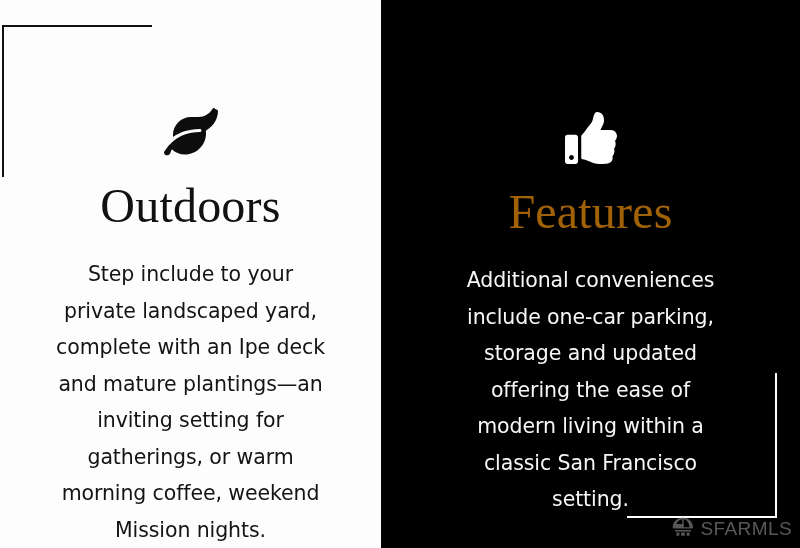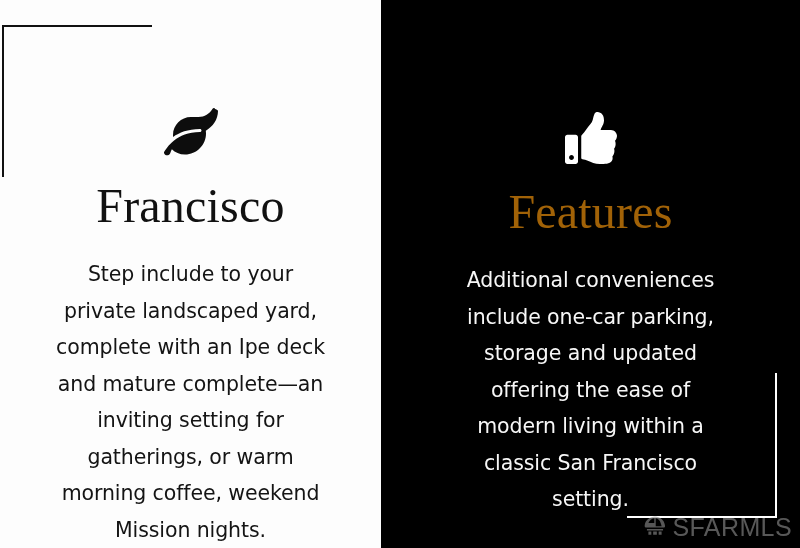--- a/index.html
+++ b/index.html
@@ -92,21 +92,21 @@
     position:absolute;
     right:8px; bottom:6px;
     display:flex;
     align-items:center;
     gap:6px;
     opacity:0.62;
   }
   .watermark .wm-mark { display:block; }
   .watermark .wm-text {
     font-family:"Liberation Sans", sans-serif;
-    font-size:25px;
+    font-size:19px;
     font-weight:400;
     letter-spacing:0.4px;
     color:#8f8f8f;
   }
 </style>
 </head>
 <body>
 
 <div class="board">
 
@@ -118,27 +118,27 @@
     </div>
 
     <div class="panel-inner">
 
       <div class="icon-wrap">
         <svg width="54" height="50" viewBox="0 0 576 512" aria-hidden="true">
           <path fill="#0d0d0d" d="M546.2 9.7c-5.6-12.5-21.6-13-28.3-1.2C486.9 62.4 431.4 96 368 96h-80C182 96 96 182 96 288c0 7 .8 13.7 1.5 20.5C161.3 262.8 253.4 224 384 224c8.8 0 16 7.2 16 16s-7.2 16-16 16C132.6 256 26.3 427.7 2.5 467.8c-2.3 3.8-3.3 8-2.2 12.2 4.6 17.9 22.8 28.8 40.7 24.2 12.6-3.2 22.3-12.5 26.3-24.8 4.5-13.8 10.2-27.1 16.8-39.8C118.6 474.1 165.7 496 224 496c123.7 0 224-100.3 224-224 0-10.2-.8-20.1-2.1-29.9C520.8 198.6 576 122.6 576 32c0-7.8-10.3-14.7-29.8-22.3z"></path>
         </svg>
       </div>
 
-      <h2 class="card-title">Francisco</h2>
+      <h2 class="card-title">Outdoors</h2>
 
       <div class="card-body">
         <span class="ln">Step include to your</span>
         <span class="ln">private landscaped yard,</span>
         <span class="ln">complete with an Ipe deck</span>
-        <span class="ln">and mature complete—an</span>
+        <span class="ln">and mature plantings—an</span>
         <span class="ln">inviting setting for</span>
         <span class="ln">gatherings, or warm</span>
         <span class="ln">morning coffee, weekend</span>
         <span class="ln">Mission nights.</span>
       </div>
 
     </div>
   </section>
 
   <section class="panel panel-right">

